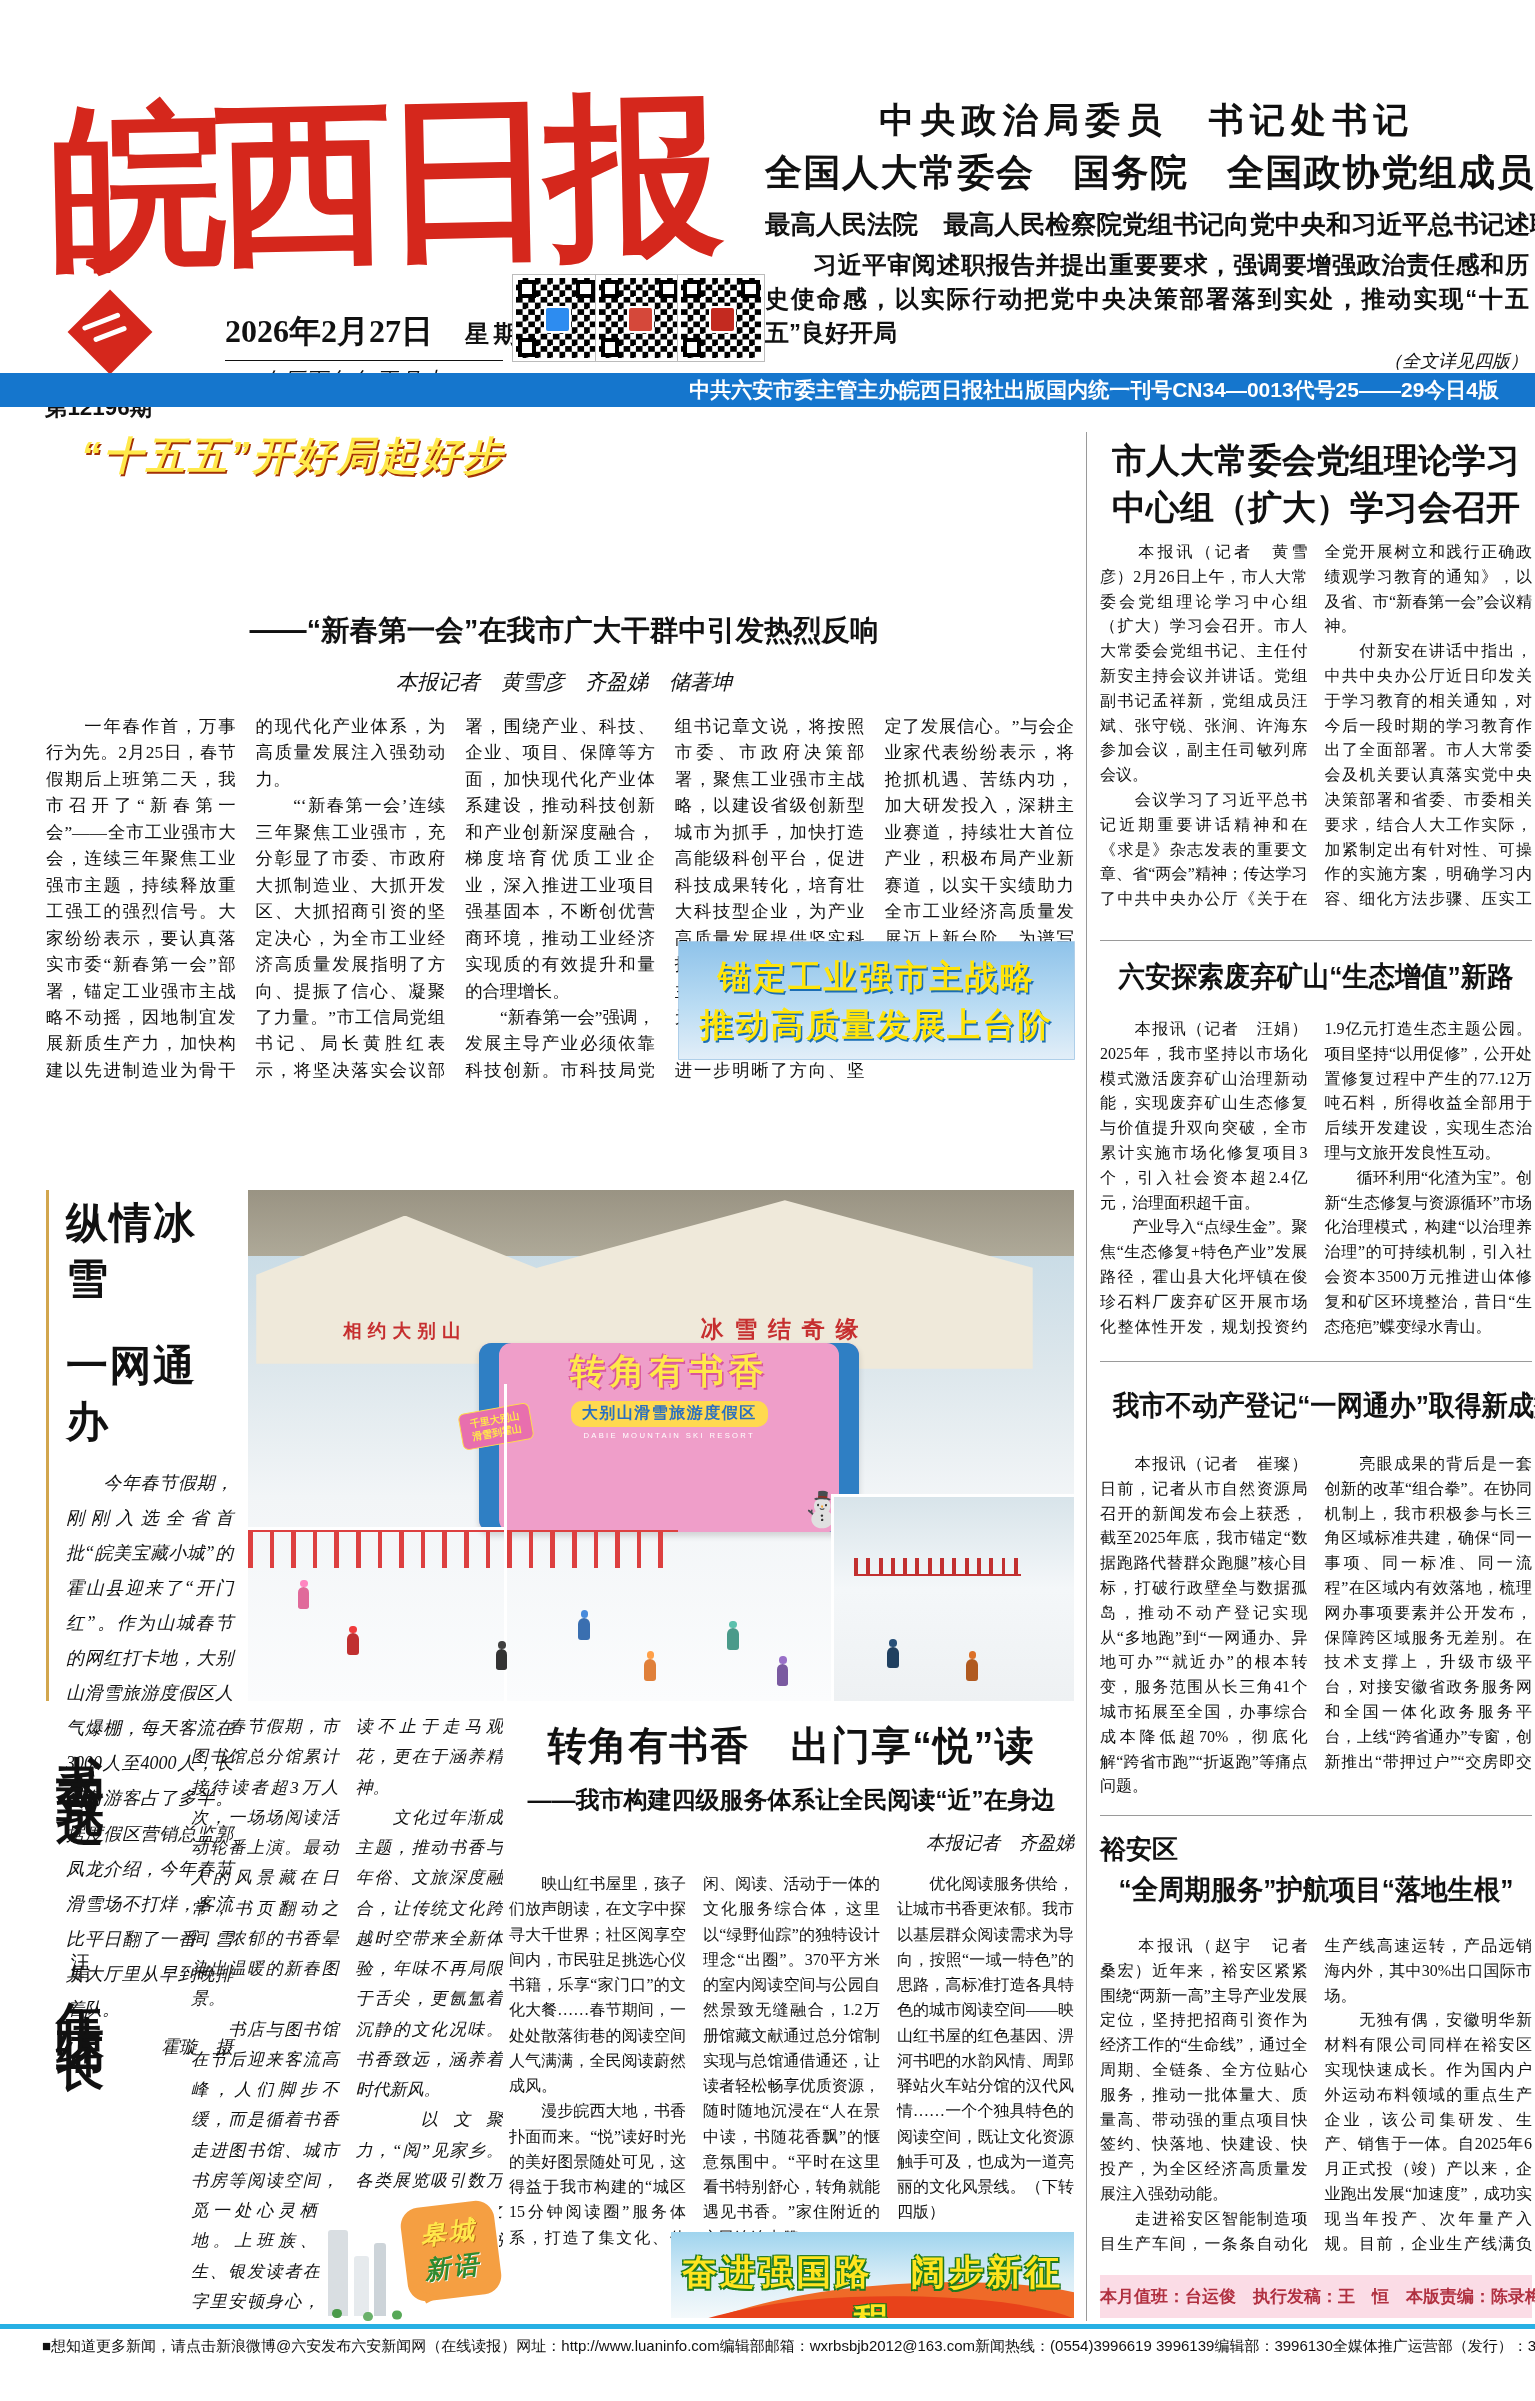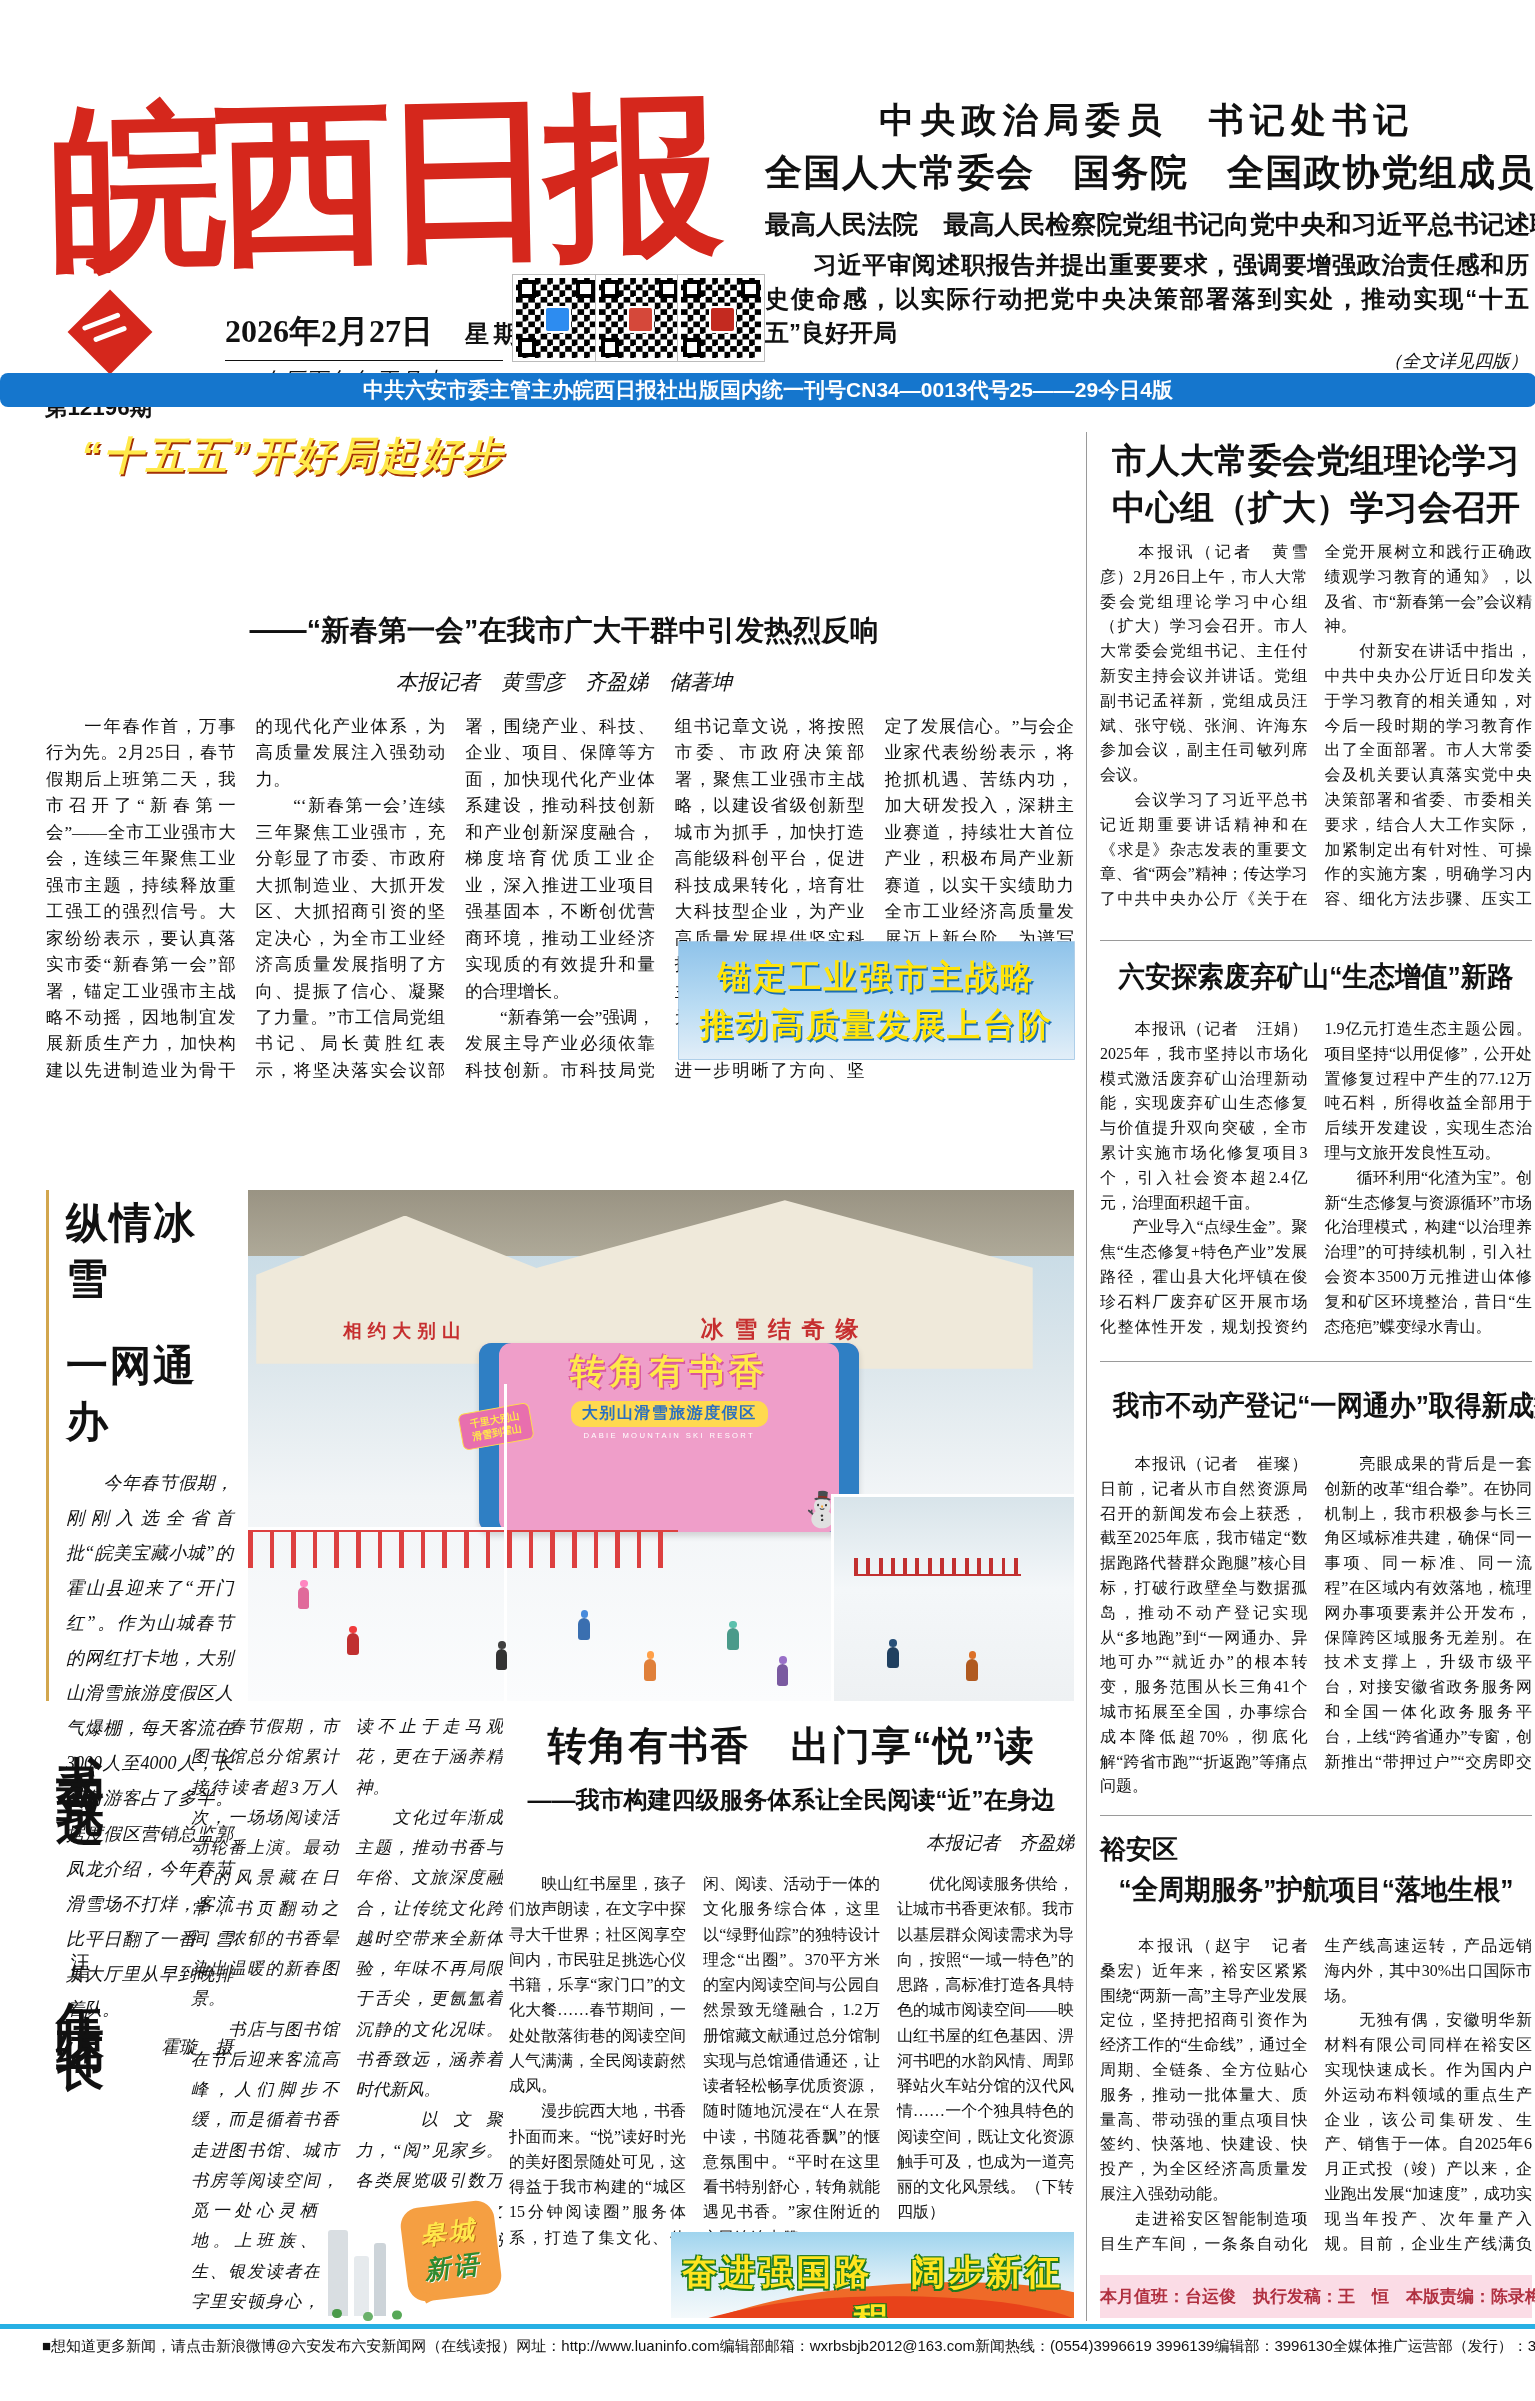--- a/index.html
+++ b/index.html
@@ -33,22 +33,22 @@
   .hl{left:765px;width:764px;text-align:center;font-family:"Liberation Sans",sans-serif;font-weight:900;}
   .hl1{top:97px;font-size:35px;letter-spacing:6.2px;}
   .hl2{top:148px;font-size:37px;letter-spacing:1.5px;white-space:nowrap;}
   .hl3{top:207px;font-size:25.5px;letter-spacing:0px;white-space:nowrap;}
   .hl-para{left:765px;top:248px;width:764px;font-size:24px;font-weight:bold;line-height:1.42;
     text-align:justify;text-indent:2em;font-family:"Liberation Sans",sans-serif;}
   .hl-note{left:1281px;top:349px;width:247px;font-size:18px;text-align:right;font-style:italic;}
 
   
   .info-bar{left:0;top:373px;width:1536px;height:34px;background:#1576cd;display:flex;
-    align-items:center;justify-content:center;padding:0 37px;box-sizing:border-box;
-    font-family:"Liberation Sans",sans-serif;font-weight:bold;font-size:21px;color:#fff;white-space:nowrap;border-radius:8px;}
+    align-items:center;justify-content:flex-end;padding:0 37px;box-sizing:border-box;
+    font-family:"Liberation Sans",sans-serif;font-weight:bold;font-size:21px;color:#fff;white-space:nowrap;}
 
   
   .ribbon{left:46px;top:423px;width:1036px;height:57px;border-radius:0 31px 14px 0;
     background:linear-gradient(95deg,#dd3206 0%,#e954112 0%,#e95411 40%,#ef7b22 62%,#f7a45c 82%,#fde7d2 96%,#fff 100%);}
   .ribbon span{display:block;padding:6.2px 0 0 35px;font-size:39px;font-weight:900;font-style:italic;
     color:#ffe94a;font-family:"Liberation Sans",sans-serif;letter-spacing:3.1px;
     text-shadow:1.5px 1.5px 0 #a33005;}
 
   
   .lead-title{left:46px;top:489px;width:1036px;text-align:center;font-family:"Liberation Sans",sans-serif;

